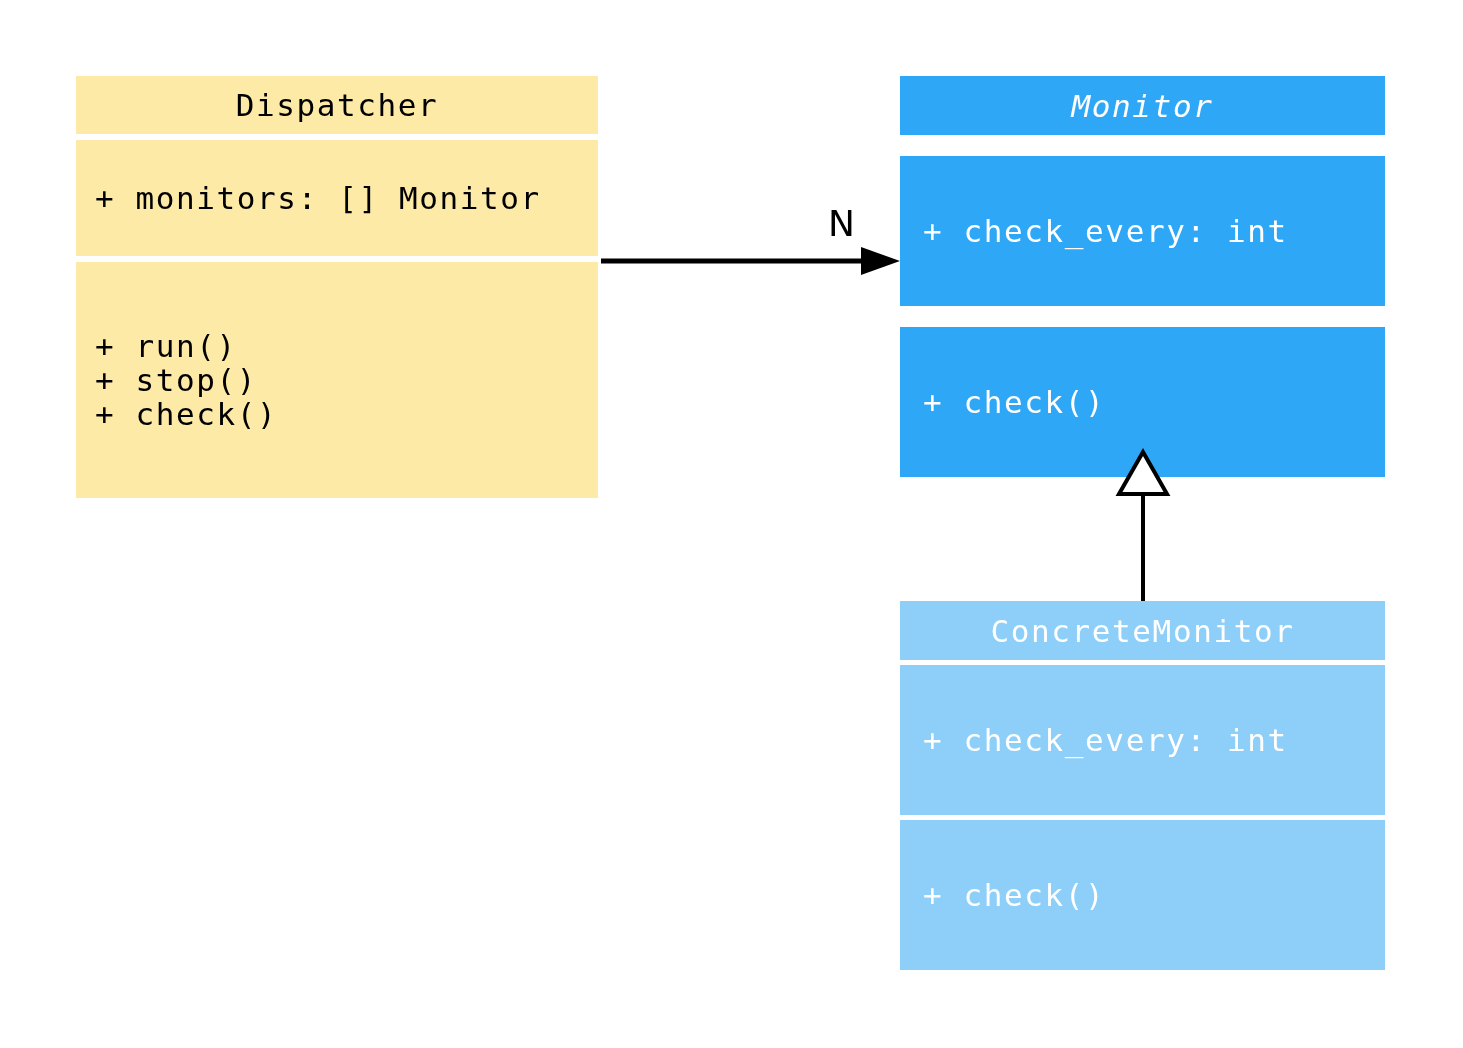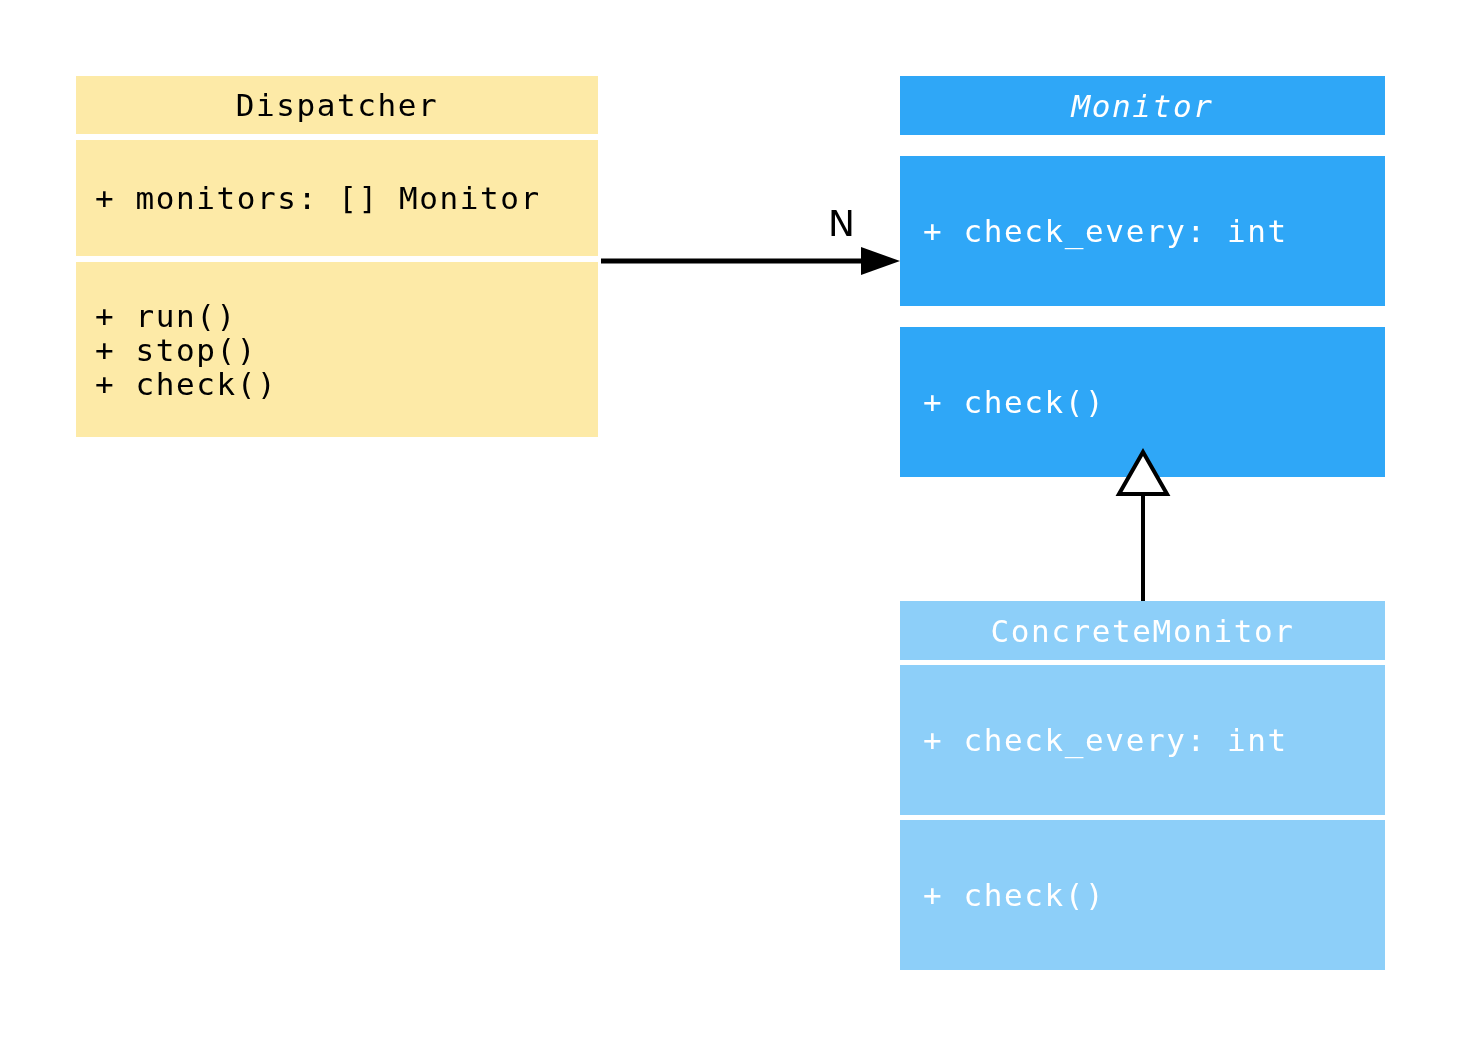--- a/index.html
+++ b/index.html
@@ -30,21 +30,21 @@
     align-items: center;
     justify-content: center;
   }
   .member-line { line-height: 34px; white-space: pre; }
 
   
   .cls-dispatcher { left: 76px; top: 76px; width: 522px; row-gap: 6px; color: #000000; }
   .cls-dispatcher .sec { background: #fdeaa7; padding-left: 19px; }
   .cls-dispatcher .sec.title { height: 58px; padding-left: 0; }
   .cls-dispatcher .sec.attrs { height: 116px; }
-  .cls-dispatcher .sec.methods { height: 175px; }
+  .cls-dispatcher .sec.methods { height: 236px; }
 
   
   .cls-monitor { left: 900px; top: 76px; width: 485px; row-gap: 21px; color: #ffffff; }
   .cls-monitor .sec { background: #2fa7f7; padding-left: 23px; }
   .cls-monitor .sec.title { height: 59px; padding-left: 0; font-style: italic; }
   .cls-monitor .sec.attrs { height: 150px; }
   .cls-monitor .sec.methods { height: 150px; }
 
   
   .cls-concrete { left: 900px; top: 601px; width: 485px; row-gap: 5px; color: #ffffff; }

